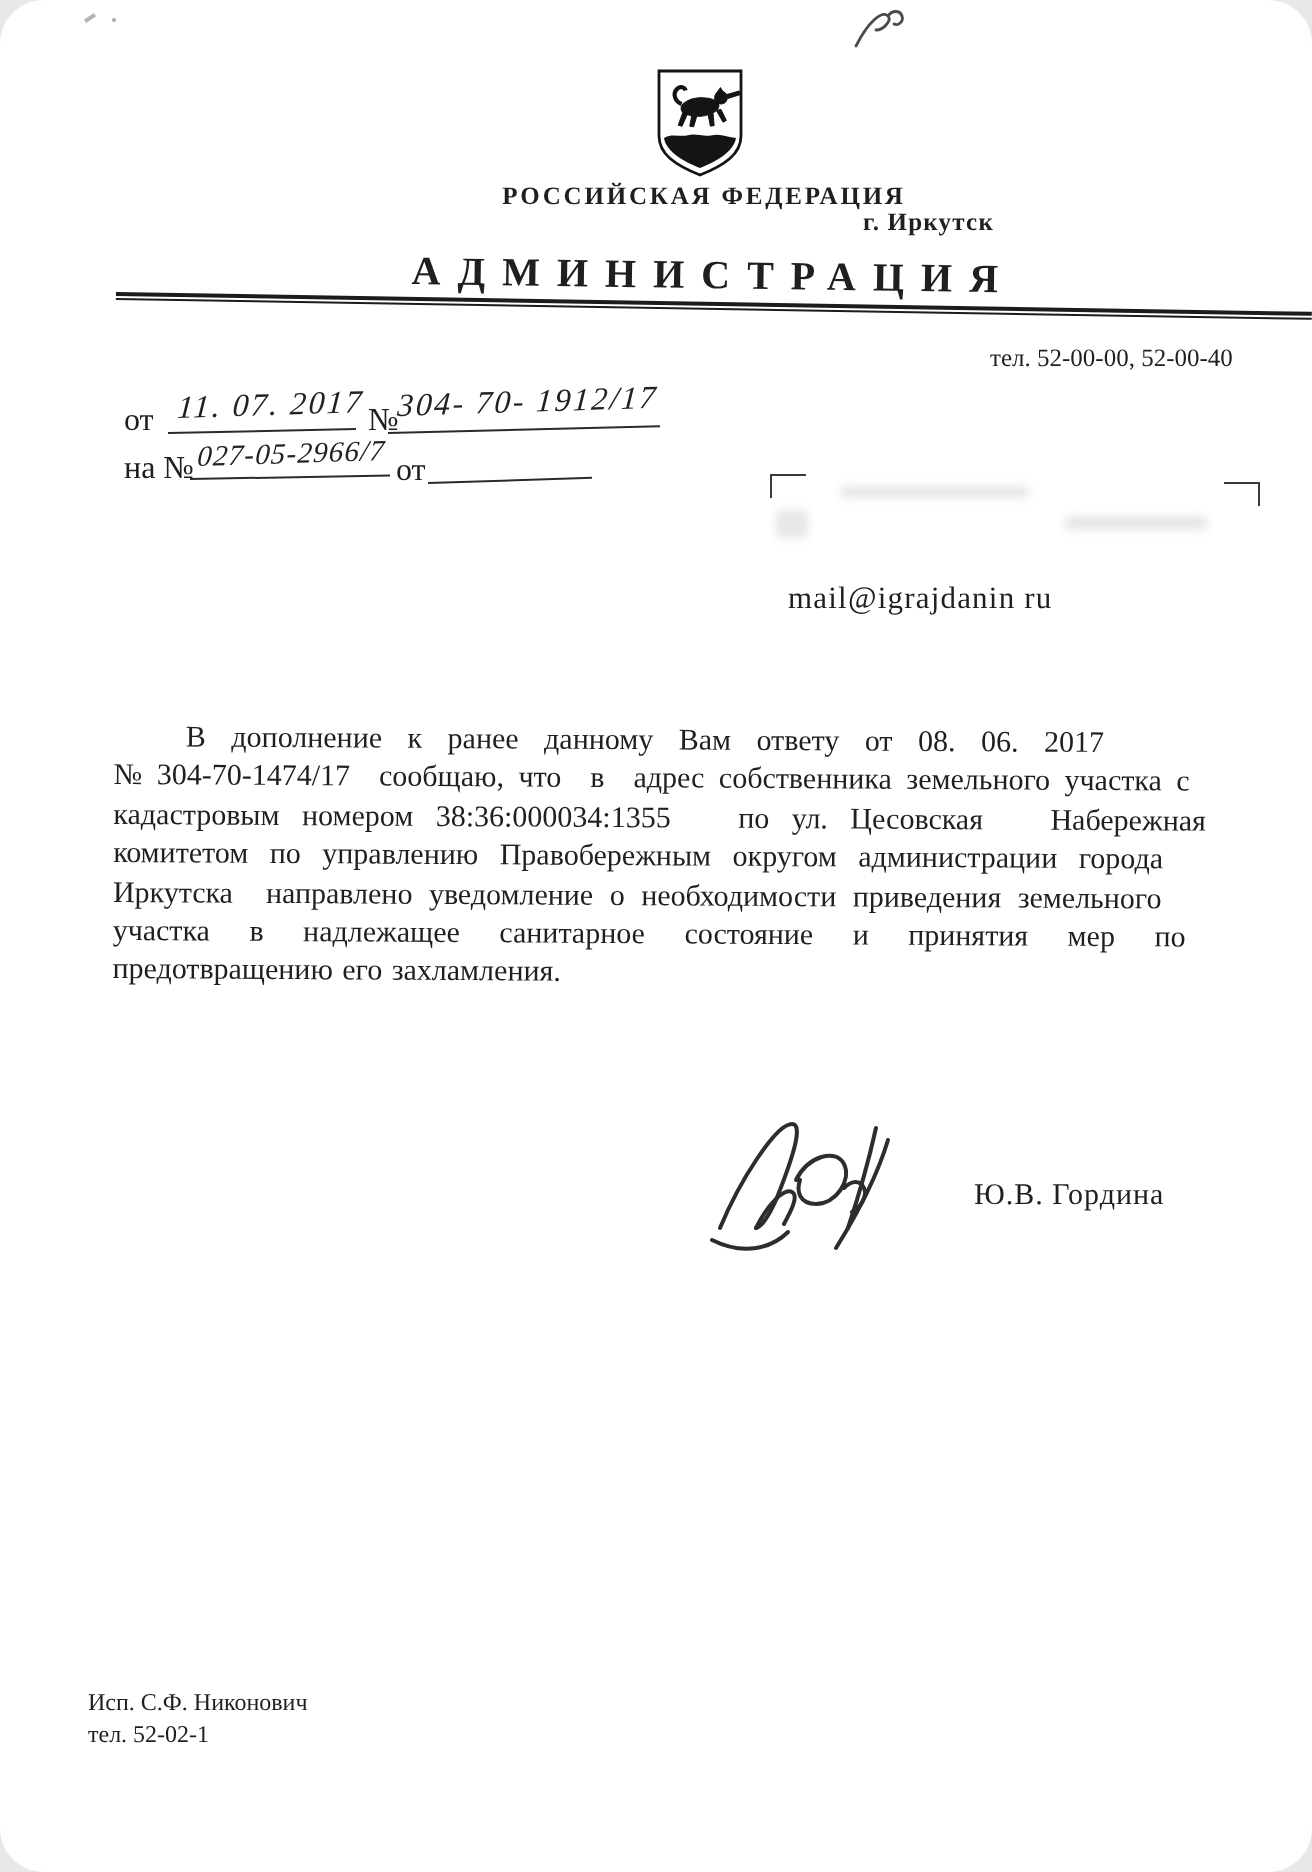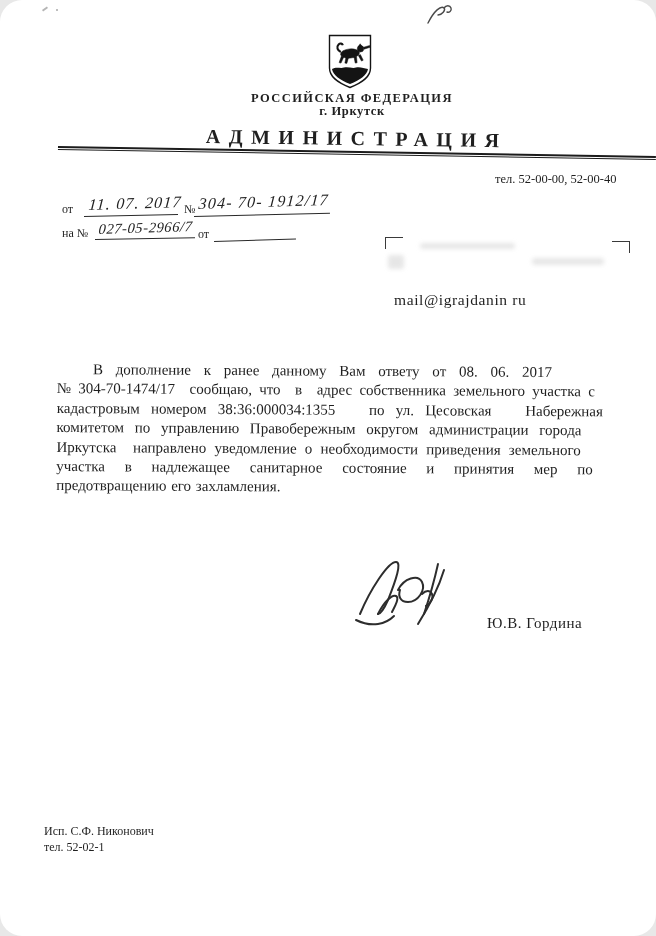--- a/index.html
+++ b/index.html
@@ -25,21 +25,21 @@
     transform:rotate(0.95deg); transform-origin:left top;
   }
   .rule::after{
     content:""; position:absolute; left:0; top:1.4px; width:100%;
     border-top:1px solid #1c1c1c;
   }
   .addr  { font-size:12.5px; }
   .phone { font-size:12.5px; }
 
   
-  .reflabel { font-size:12px; }
+  .reflabel { font-size:16px; }
   .hand {
     font-style:italic; font-size:16px; letter-spacing:1.2px; color:#222;
     transform:rotate(-1.8deg) skewX(-6deg); transform-origin:left bottom;
     white-space:pre;
   }
   .hand.small { font-size:14.5px; letter-spacing:0.6px; }
   .uline { border-top:1.2px solid #2a2a2a; height:0; transform-origin:left top; }
 
   .corner-l { width:17px; height:11px; border-top:1.6px solid #3a3a3a; border-left:1.6px solid #3a3a3a; }
   .corner-r { width:17px; height:11px; border-top:1.6px solid #3a3a3a; border-right:1.6px solid #3a3a3a; }
@@ -98,21 +98,21 @@
         <path d="M14.5,22 l-2.4,6.6 l1.9,0.5 l2.8,-6.2 z"></path>
         <path d="M19,23 l-1.1,6.1 l1.9,0.3 l1.7,-5.7 z"></path>
         <path d="M27,23 l1.2,6.1 l1.9,-0.3 l-0.6,-6.1 z"></path>
         <path d="M31.3,21.4 l3.2,5.7 l1.7,-0.9 l-2.8,-5.6 z"></path>
         <path d="M13.8,18 C10.6,16.6 9,13 11.6,10.4 C13.2,8.9 15.4,9.6 15.8,11.2" fill="none" stroke-width="2.1"></path>
       </g>
     </svg>
   </div>
 
   <div class="abs center country" style="left:207px; top:91px; width:290px;">РОССИЙСКАЯ  ФЕДЕРАЦИЯ</div>
-  <div class="abs center city" style="left:207px; top:104px; width:290px;">г. Иркутск</div>
+  <div class="abs center city" style="left:207px; top:104px; width:290px;text-align:right;">г. Иркутск</div>
 
   <div class="abs orgtitle" style="left:206px; top:125px;">АДМИНИСТРАЦИЯ</div>
 
   <div class="abs rule"></div>
 
   <div class="abs phone" style="left:495px; top:172px;">тел. 52-00-00, 52-00-40</div>
 
   <div class="abs reflabel" style="left:62px; top:202px;">от</div>
   <div class="abs hand" style="left:88px; top:196px;">11. 07. 2017</div>
   <div class="abs uline" style="left:84px; top:216px; width:94px; transform:rotate(-1.2deg);"></div>
@@ -151,20 +151,20 @@
       <path d="M8,64 C18,40 36,12 44,12 C50,12 44,30 36,50 C32,59 28,64 26,64"></path>
       <path d="M26,64 C32,52 40,44 44,46 C48,48 42,58 40,62"></path>
       <path d="M46,40 C52,28 66,24 70,32 C74,40 66,52 56,52 C48,52 46,46 48,40"></path>
       <path d="M70,44 C74,40 78,40 80,44 C82,48 78,54 74,56"></path>
       <path d="M86,14 C82,32 76,52 72,64"></path>
       <path d="M92,20 C86,40 76,58 66,74"></path>
       <path d="M4,70 C20,78 34,74 42,66"></path>
     </g>
   </svg>
 
-  <div class="abs signame" style="left:487px; top:615px;">Ю.В. Гордина</div>
+  <div class="abs signame" style="left:487px; top:590px;">Ю.В. Гордина</div>
 
-  <div class="abs footer" style="left:44px; top:824px;">
+  <div class="abs footer" style="left:44px; top:844px;">
     <div>Исп. С.Ф. Никонович</div>
     <div>тел. 52-02-1</div>
   </div>
 
 </div>
 
 </body></html>

